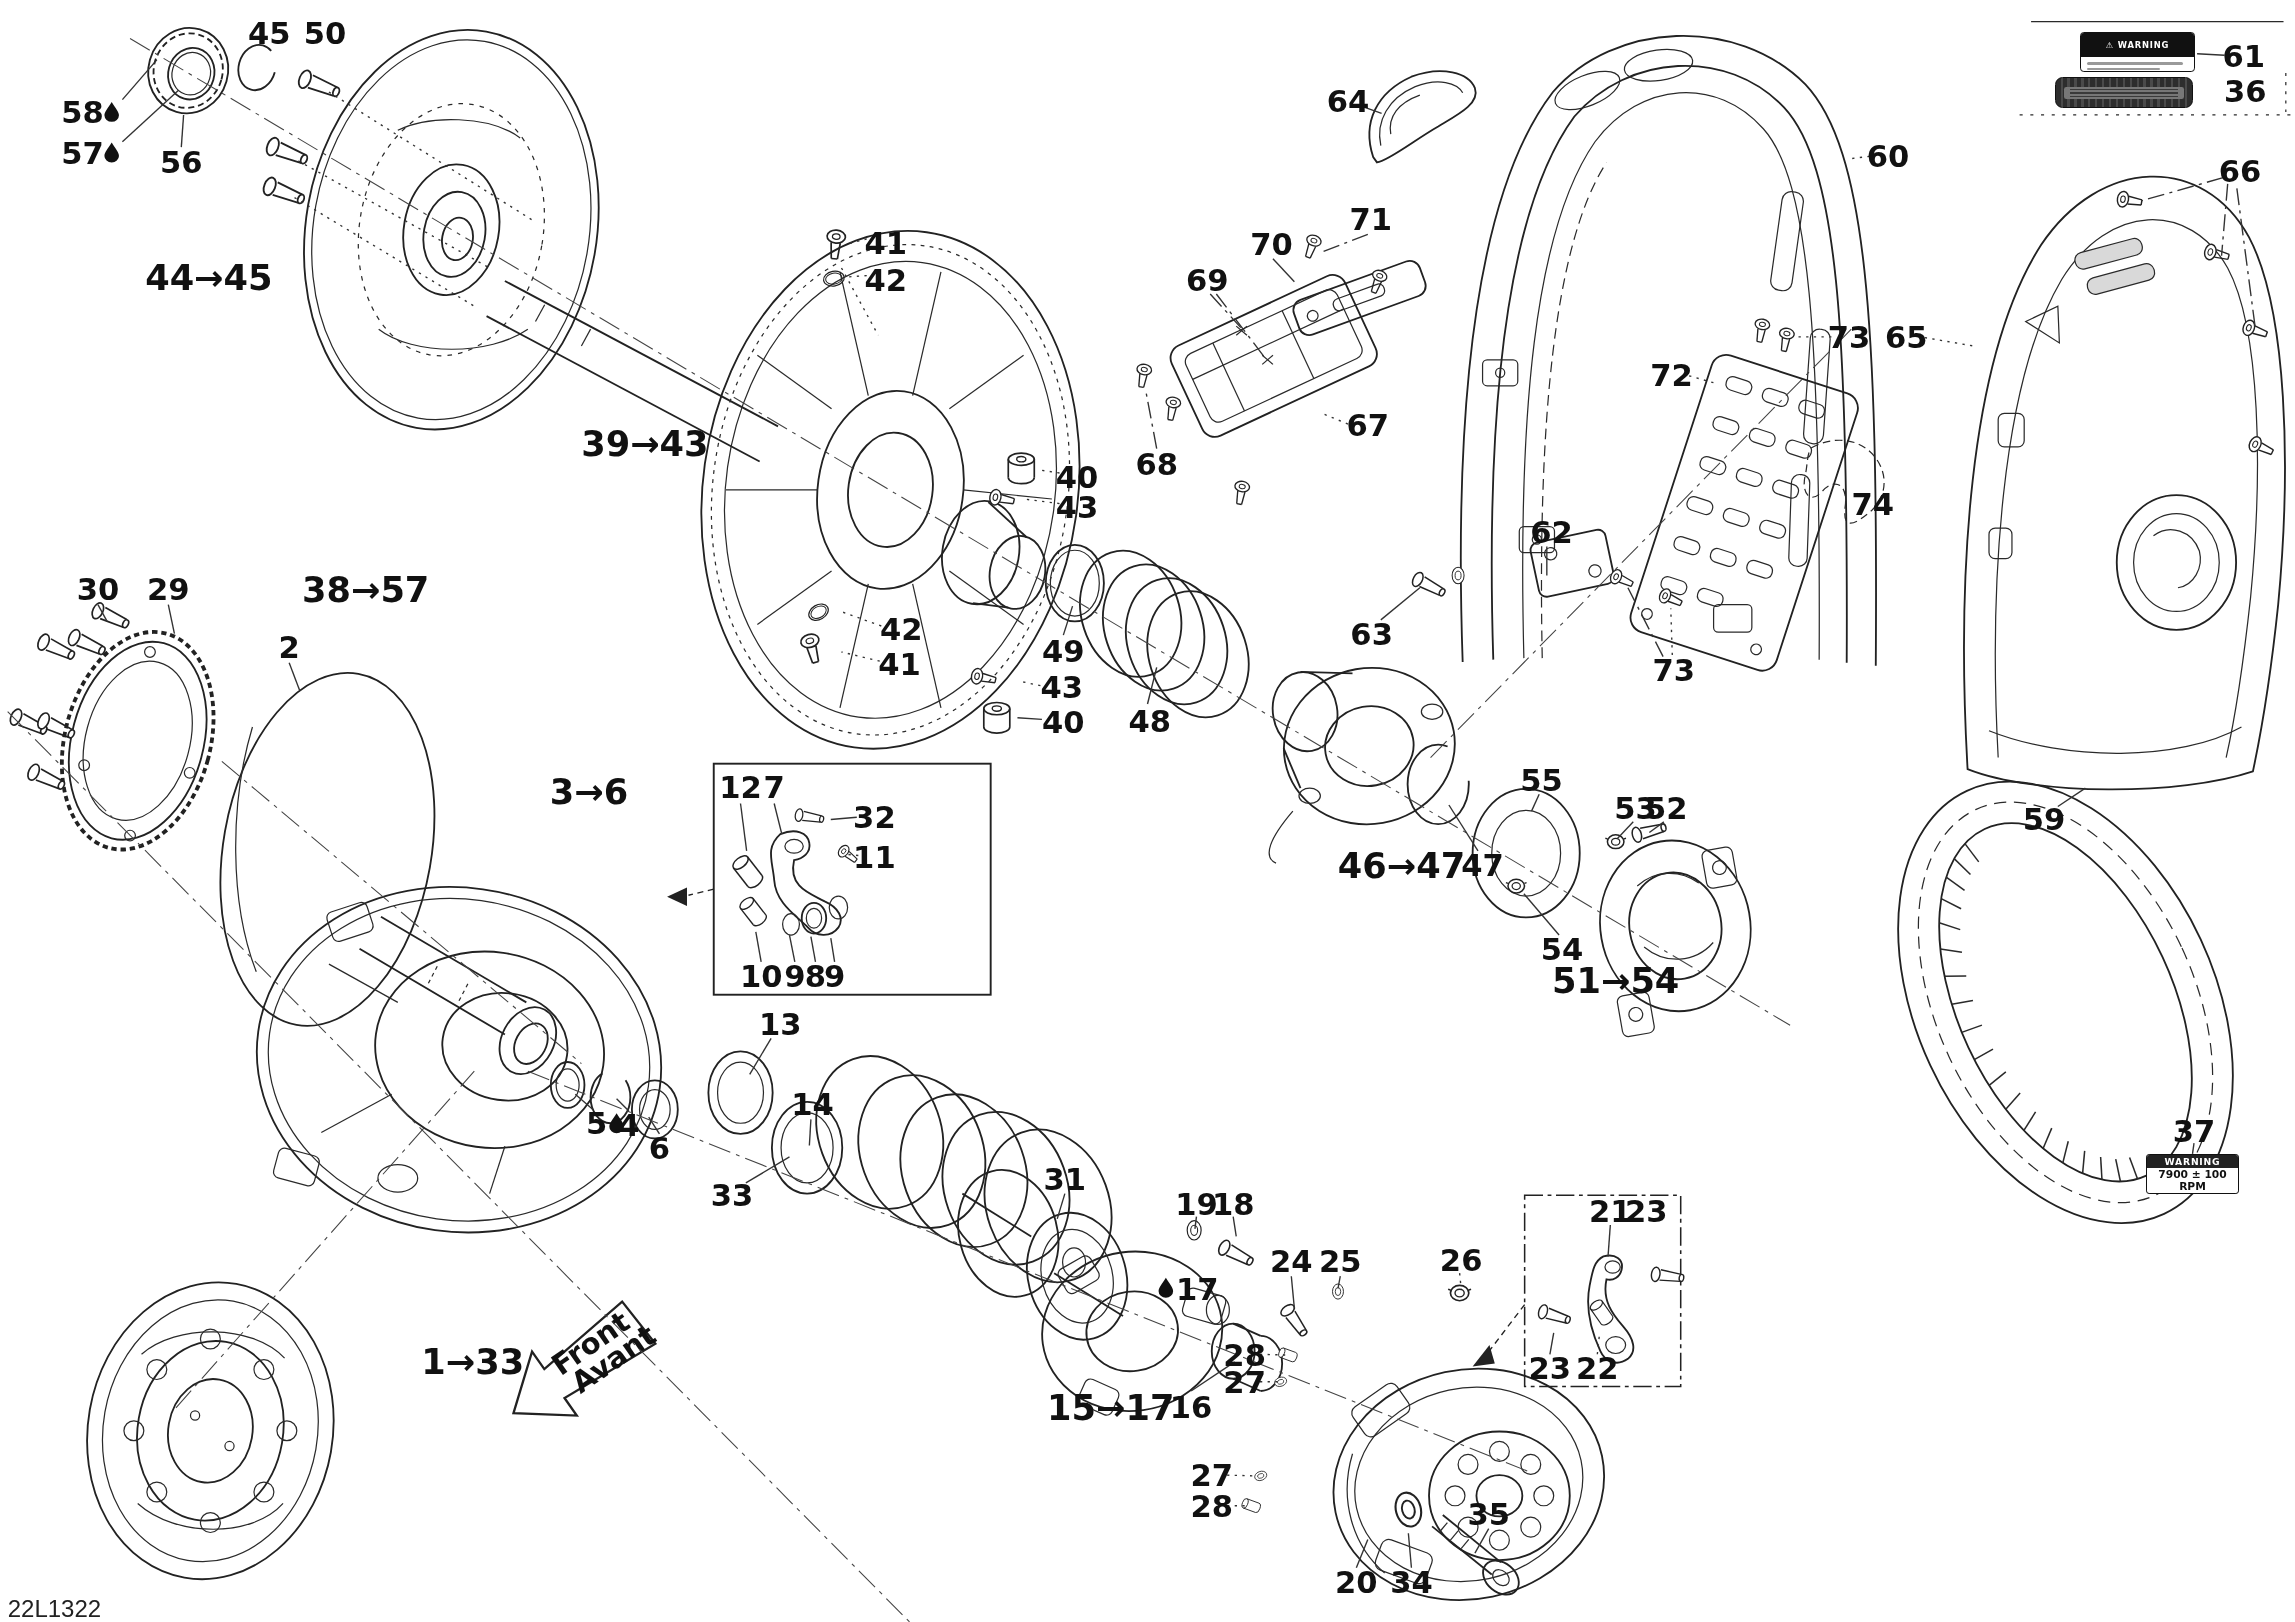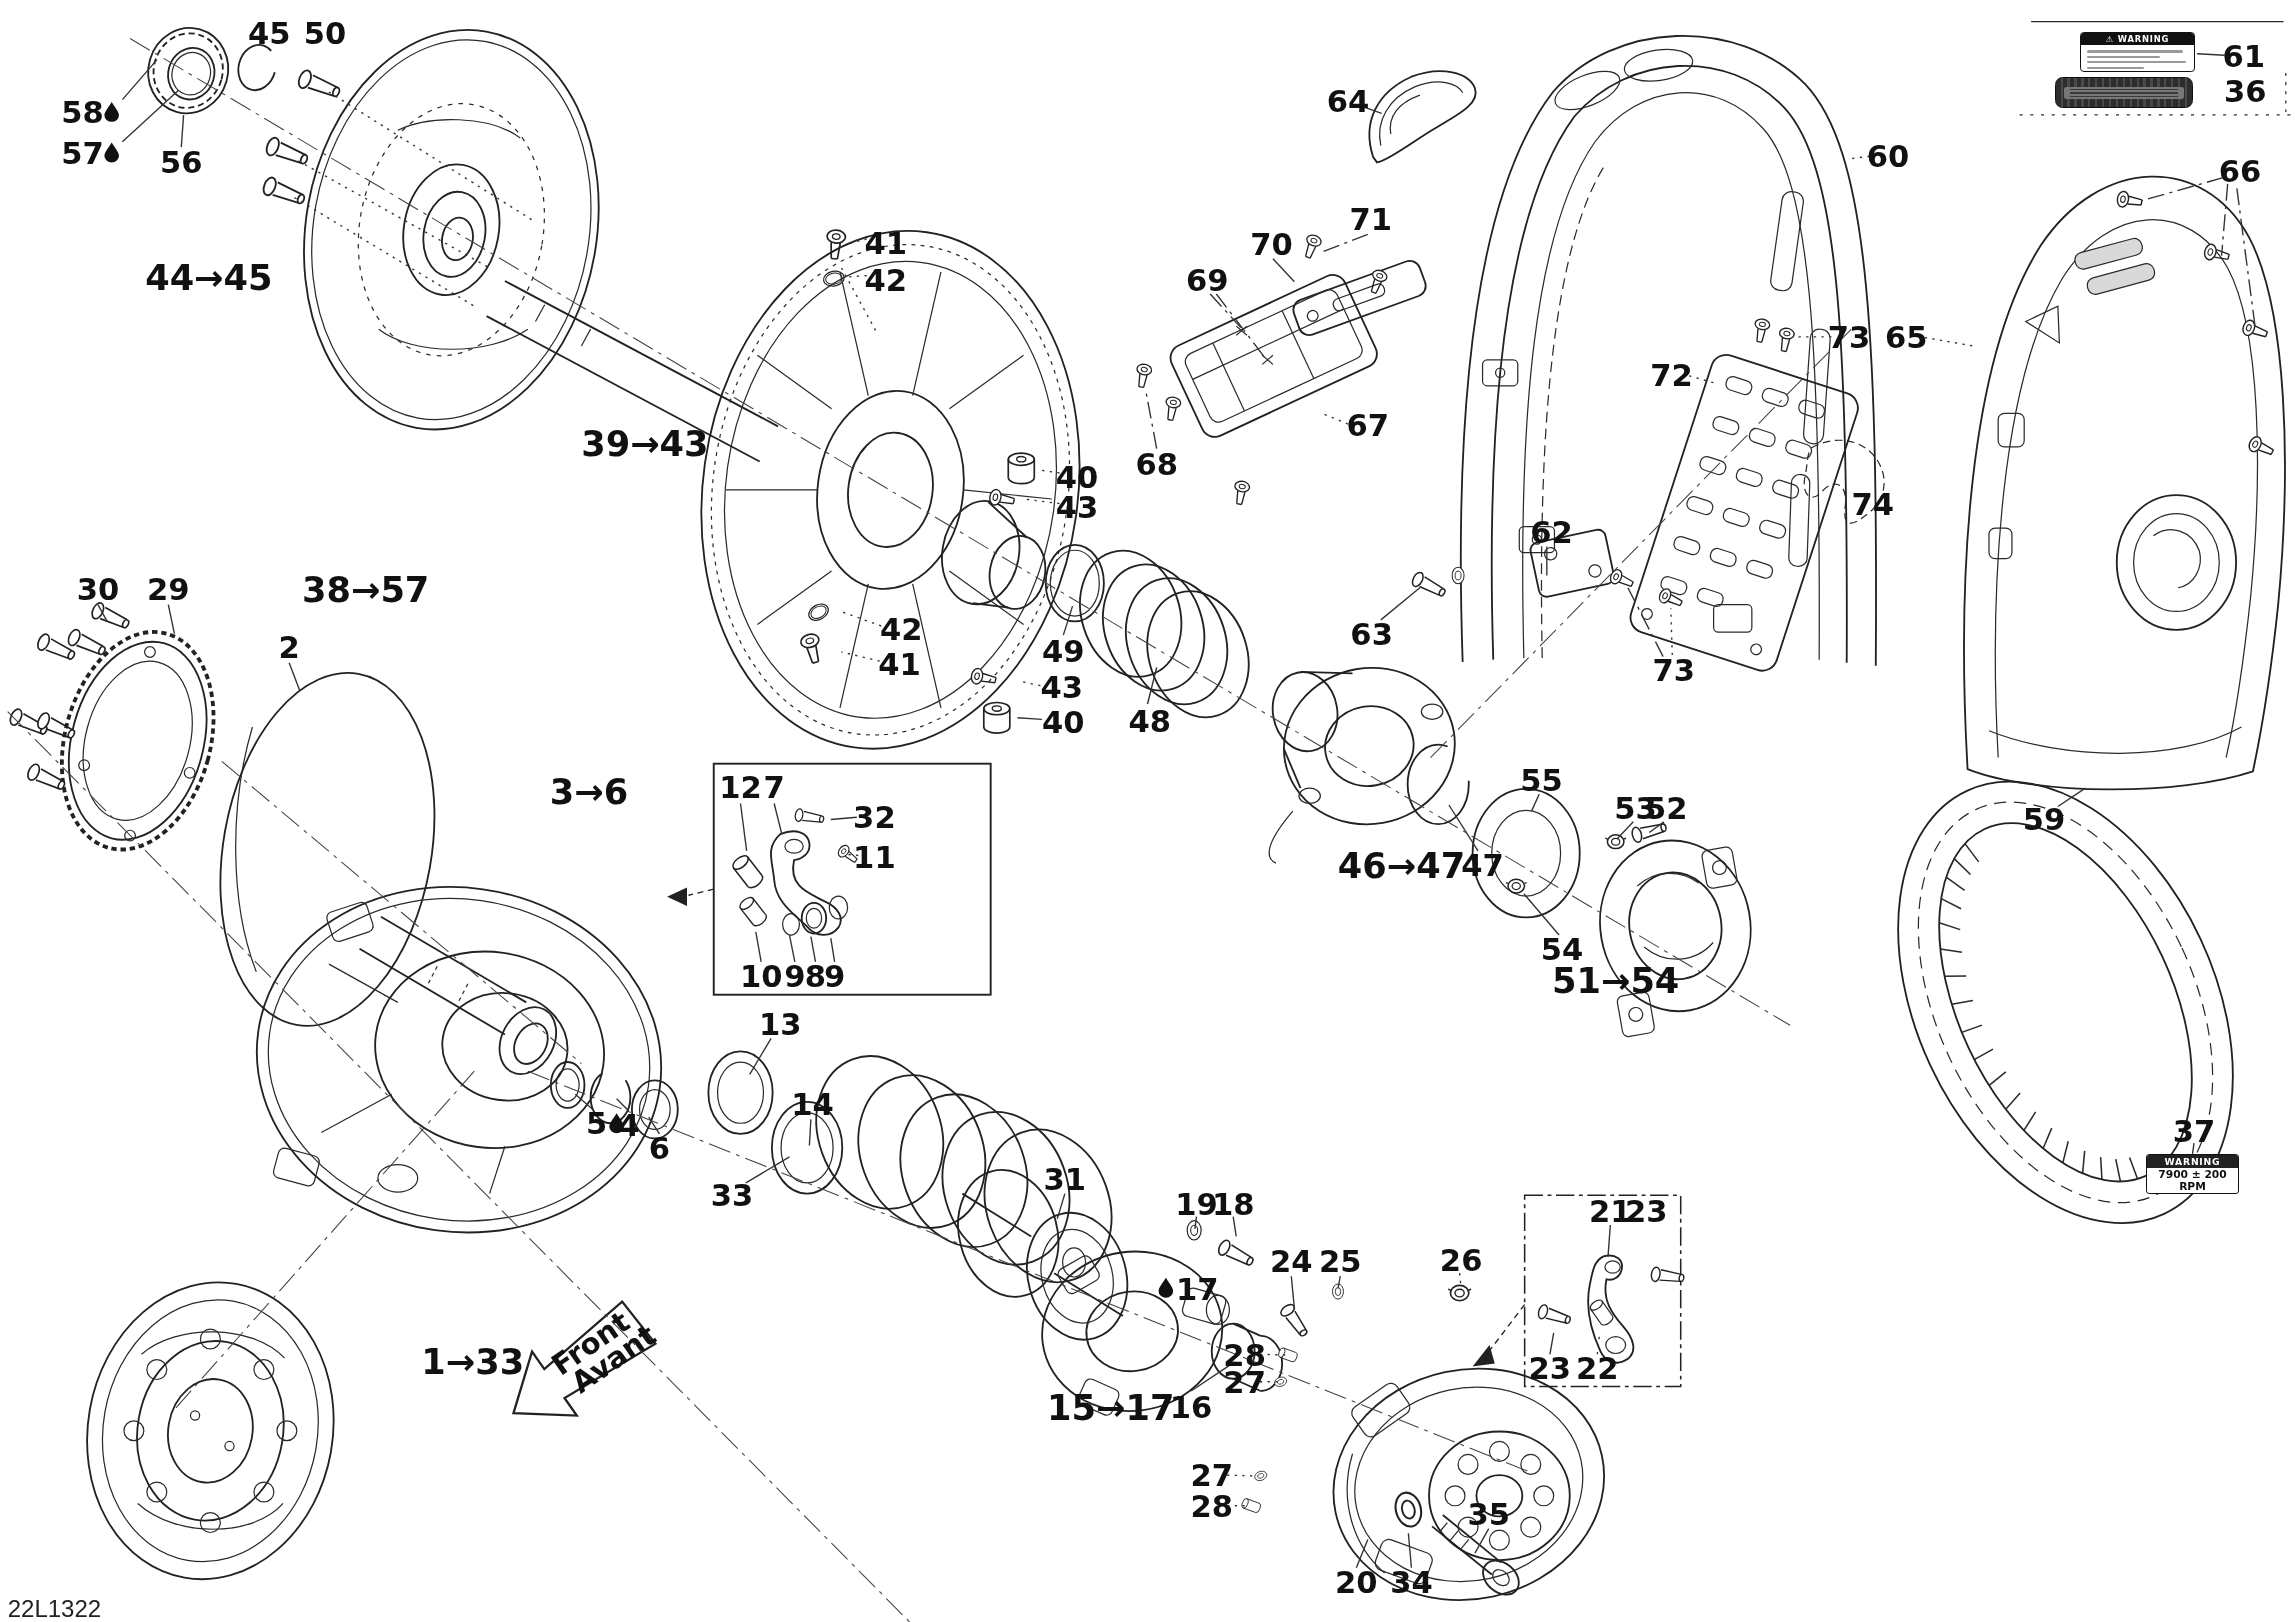--- a/index.html
+++ b/index.html
@@ -4,21 +4,21 @@
 <style>
   html,body{margin:0;padding:0;background:#888;}
   .stage{position:relative;width:2295px;height:1623px;background:#ffffff;overflow:hidden;
          font-family:"DejaVu Sans","Liberation Sans",sans-serif;}
   svg{position:absolute;left:0;top:0;}
   .art{stroke:#222;fill:none;stroke-width:2.4;}
   .art-thin{stroke:#2a2a2a;fill:none;stroke-width:1.6;}
   .callout{fill:#111;font-weight:bold;font-family:"DejaVu Sans","Liberation Sans",sans-serif;}
   
   .sticker{position:absolute;box-sizing:border-box;border:1.5px solid #111;border-radius:3.8px;background:#fff;overflow:hidden;}
-  .warn-head{background:#111;color:#fff;font-size:8.4px;font-weight:bold;text-align:center;letter-spacing:0.8px;padding:1px 0;}
+  .warn-head{background:#111;color:#fff;font-size:8.4px;font-weight:bold;text-align:center;letter-spacing:0.8px;padding:7px 0;}
   .warn-body{padding:2.3px 4.6px;}
   .ill-line{height:2.3px;background:#9a9a9a;margin:3.1px 1.5px;border-radius:1.5px;}
   .dark-label{background:repeating-linear-gradient(90deg,#2d2d2d 0 4.6px,#4a4a4a 4.6px 6.9px);}
   .dark-label .mid{position:absolute;left:6%;top:30%;width:88%;height:44%;background:#777;border-radius:2.3px;
         display:flex;flex-direction:column;justify-content:space-evenly;}
   .dark-label .mid div{height:1.5px;background:#3a3a3a;margin:0 6.1px;}
   .notice-head{background:#222;color:#fff;font-weight:bold;font-size:9.2px;text-align:center;padding:0.8px 0;letter-spacing:0.8px;}
   .notice-rpm{font-size:10.7px;font-weight:bold;text-align:center;color:#111;line-height:1.1;margin-top:1.5px;}
   .notice-sub{font-size:5px;font-weight:bold;text-align:center;color:#111;text-decoration:underline;}
   .doc-code{position:absolute;left:7.7px;top:1595px;font-size:24px;color:#222;
@@ -680,20 +680,20 @@
 <div class="sticker dark-label" style="left:2055px;top:77px;width:138px;height:31px;border-radius:7.7px;">
   <div class="mid">
         <div></div>
         <div></div>
         <div></div>
       </div>
 </div>
 
 <div class="sticker" style="left:2146px;top:1154px;width:93px;height:40px;border-radius:3.1px;">
   <div class="notice-head">WARNING</div>
-  <div class="notice-rpm">7900 ± 200 RPM</div>
+  <div class="notice-rpm">7900 ± 100 RPM</div>
   <div class="notice-sub">MAXIMUM HORSEPOWER</div>
 </div>
 
 <div class="doc-code">22L1322</div>
 
 </div>
 
 
 </body></html>

